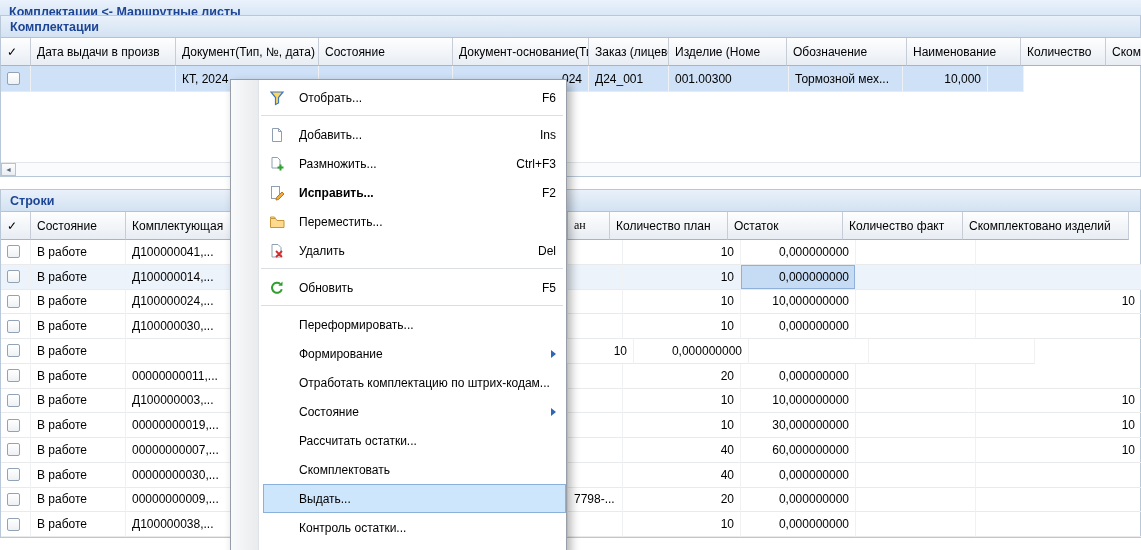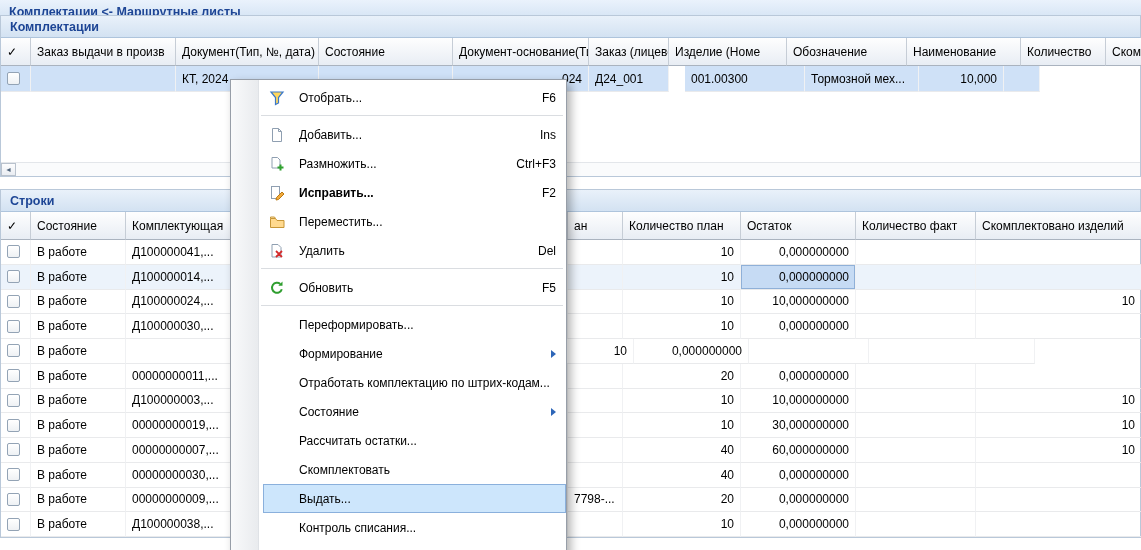--- a/index.html
+++ b/index.html
@@ -101,62 +101,62 @@
   <span>Комплектации &lt;- Маршрутные листы</span>
 </div>
 
 <div class="panel" id="top-panel">
   <div class="section-header">
     <span>Комплектации</span>
   </div>
   <div id="top-table-grid">
       <div class="trow thead">
         <div class="th" style="width: 30px;">✓</div>
-        <div class="th" style="width: 145px;">Заказ выдачи в произв</div>
+        <div class="th" style="width: 145px;">Дата выдачи в произв</div>
         <div class="th" style="width: 143px;">Документ(Тип, №, дата)</div>
         <div class="th" style="width: 134px;">Состояние</div>
         <div class="th" style="width: 136px;">Документ-основание(Ти</div>
         <div class="th" style="width: 80px;">Заказ (лицево</div>
         <div class="th" style="width: 118px;">Изделие (Номе</div>
         <div class="th" style="width: 120px;">Обозначение</div>
         <div class="th" style="width: 114px;">Наименование</div>
         <div class="th" style="width: 85px;">Количество</div>
         <div class="th" style="width: 36px;">Ском</div>
       </div>
       <div class="trow tdata row-selected">
         <div class="td" style="width: 30px;">
           <span class="checkbox"></span>
         </div>
         <div class="td" style="width: 145px;"></div>
         <div class="td" style="width: 143px;">КТ, 2024</div>
         <div class="td" style="width: 134px;"></div>
         <div class="td right" style="width: 136px;">024</div>
         <div class="td" style="width: 80px;">Д24_001</div>
-        <div class="td" style="width: 120px; margin-left: 16px;">001.00300</div>
+        <div class="td" style="width: 120px;">001.00300</div>
         <div class="td" style="width: 114px;">Тормозной мех...</div>
         <div class="td right" style="width: 85px;">10,000</div>
         <div class="td" style="width: 36px;"></div>
       </div>
     </div>
   <div class="hscrollbar">
     <div class="scroll-arrow">◄</div>
   </div>
 </div>
 
 <div class="panel" id="bottom-panel">
   <div class="section-header">
     <span>Строки</span>
   </div>
   <div id="bottom-table-grid">
       <div class="trow thead">
         <div class="th" style="width: 30px;">✓</div>
         <div class="th" style="width: 95px;">Состояние</div>
         <div class="th" style="width: 107px;">Комплектующая</div>
         <div class="th" style="width: 335px;"></div>
-        <div class="th" style="width: 55px;">ан</div>
+        <div class="th" style="width: 42px; font-family: Liberation Serif, serif;">ан</div>
         <div class="th" style="width: 118px;">Количество план</div>
         <div class="th" style="width: 115px;">Остаток</div>
         <div class="th" style="width: 120px;">Количество факт</div>
         <div class="th" style="width: 166px;">Скомплектовано изделий</div>
       </div>
       <div class="trow tdata">
         <div class="td" style="width: 30px;">
           <span class="checkbox"></span>
         </div>
         <div class="td" style="width: 95px;">В работе</div>
@@ -389,15 +389,15 @@
     <div class="menu-item">
       <span class="menu-label">Рассчитать остатки...</span>
     </div>
     <div class="menu-item">
       <span class="menu-label">Скомплектовать</span>
     </div>
     <div class="menu-item highlighted">
       <span class="menu-label">Выдать...</span>
     </div>
     <div class="menu-item">
-      <span class="menu-label">Контроль списания...</span>
+      <span class="menu-label">Контроль остатки...</span>
     </div>
   </div>
 
 </body></html>

